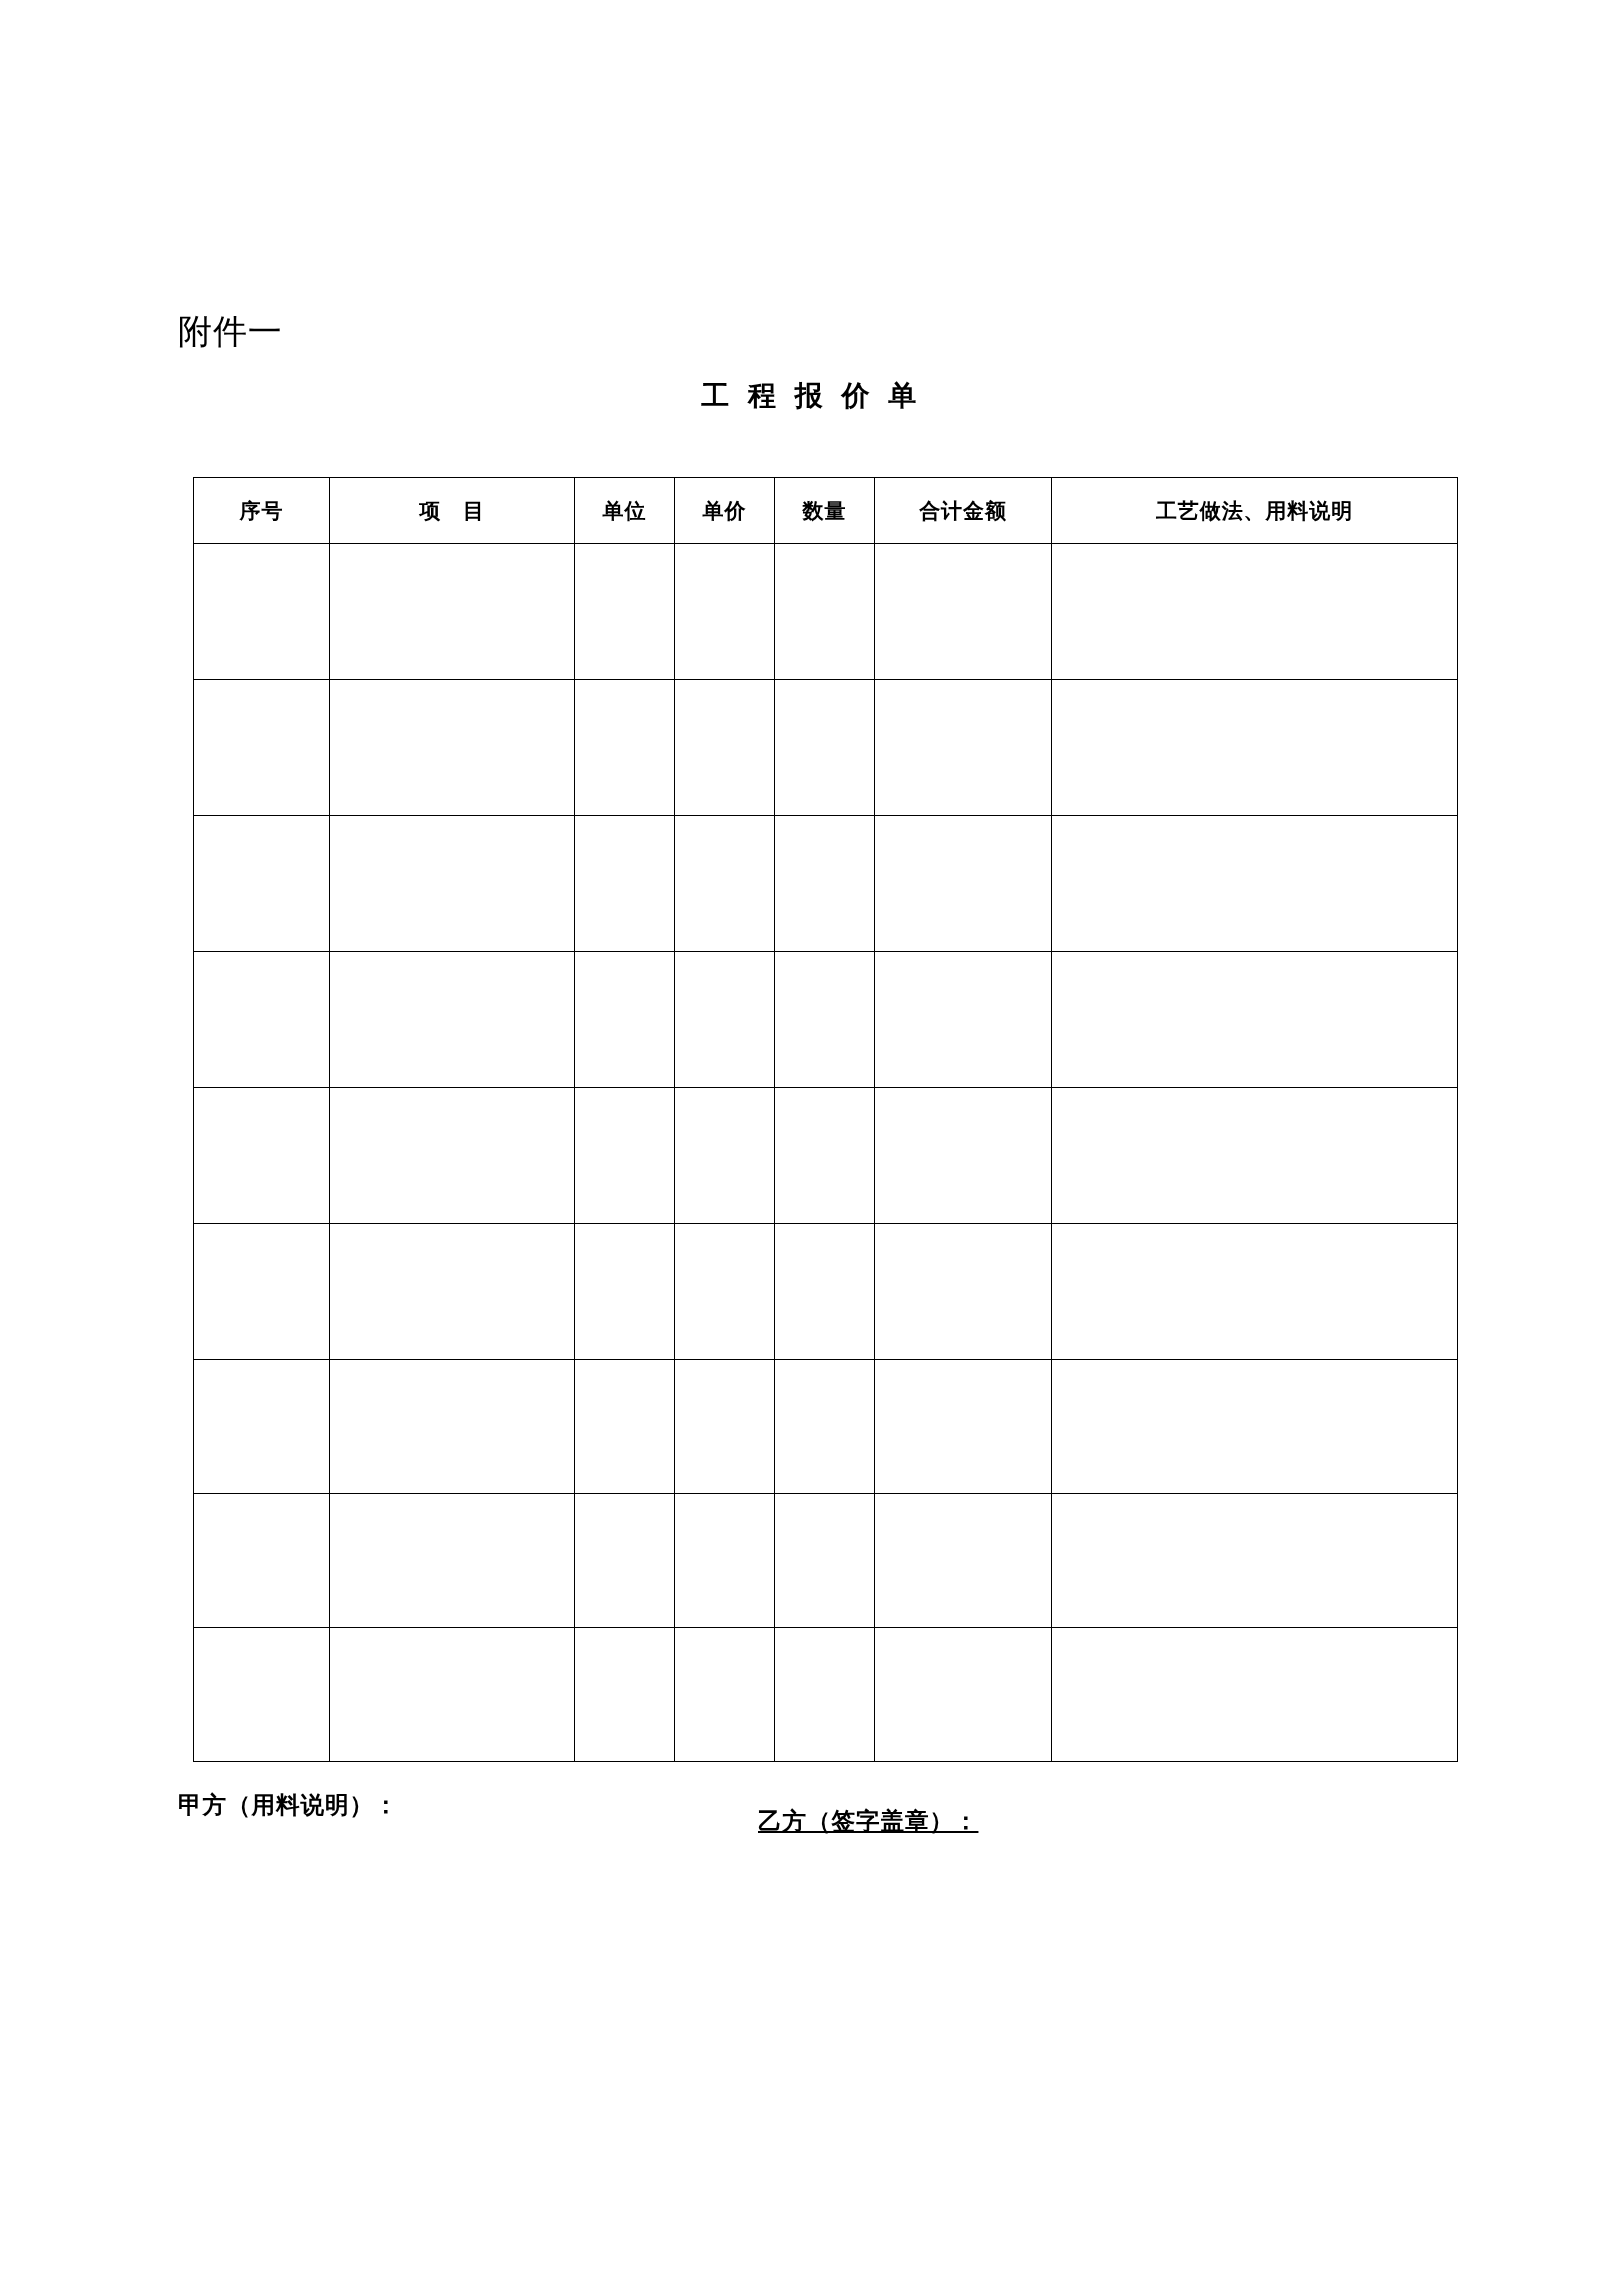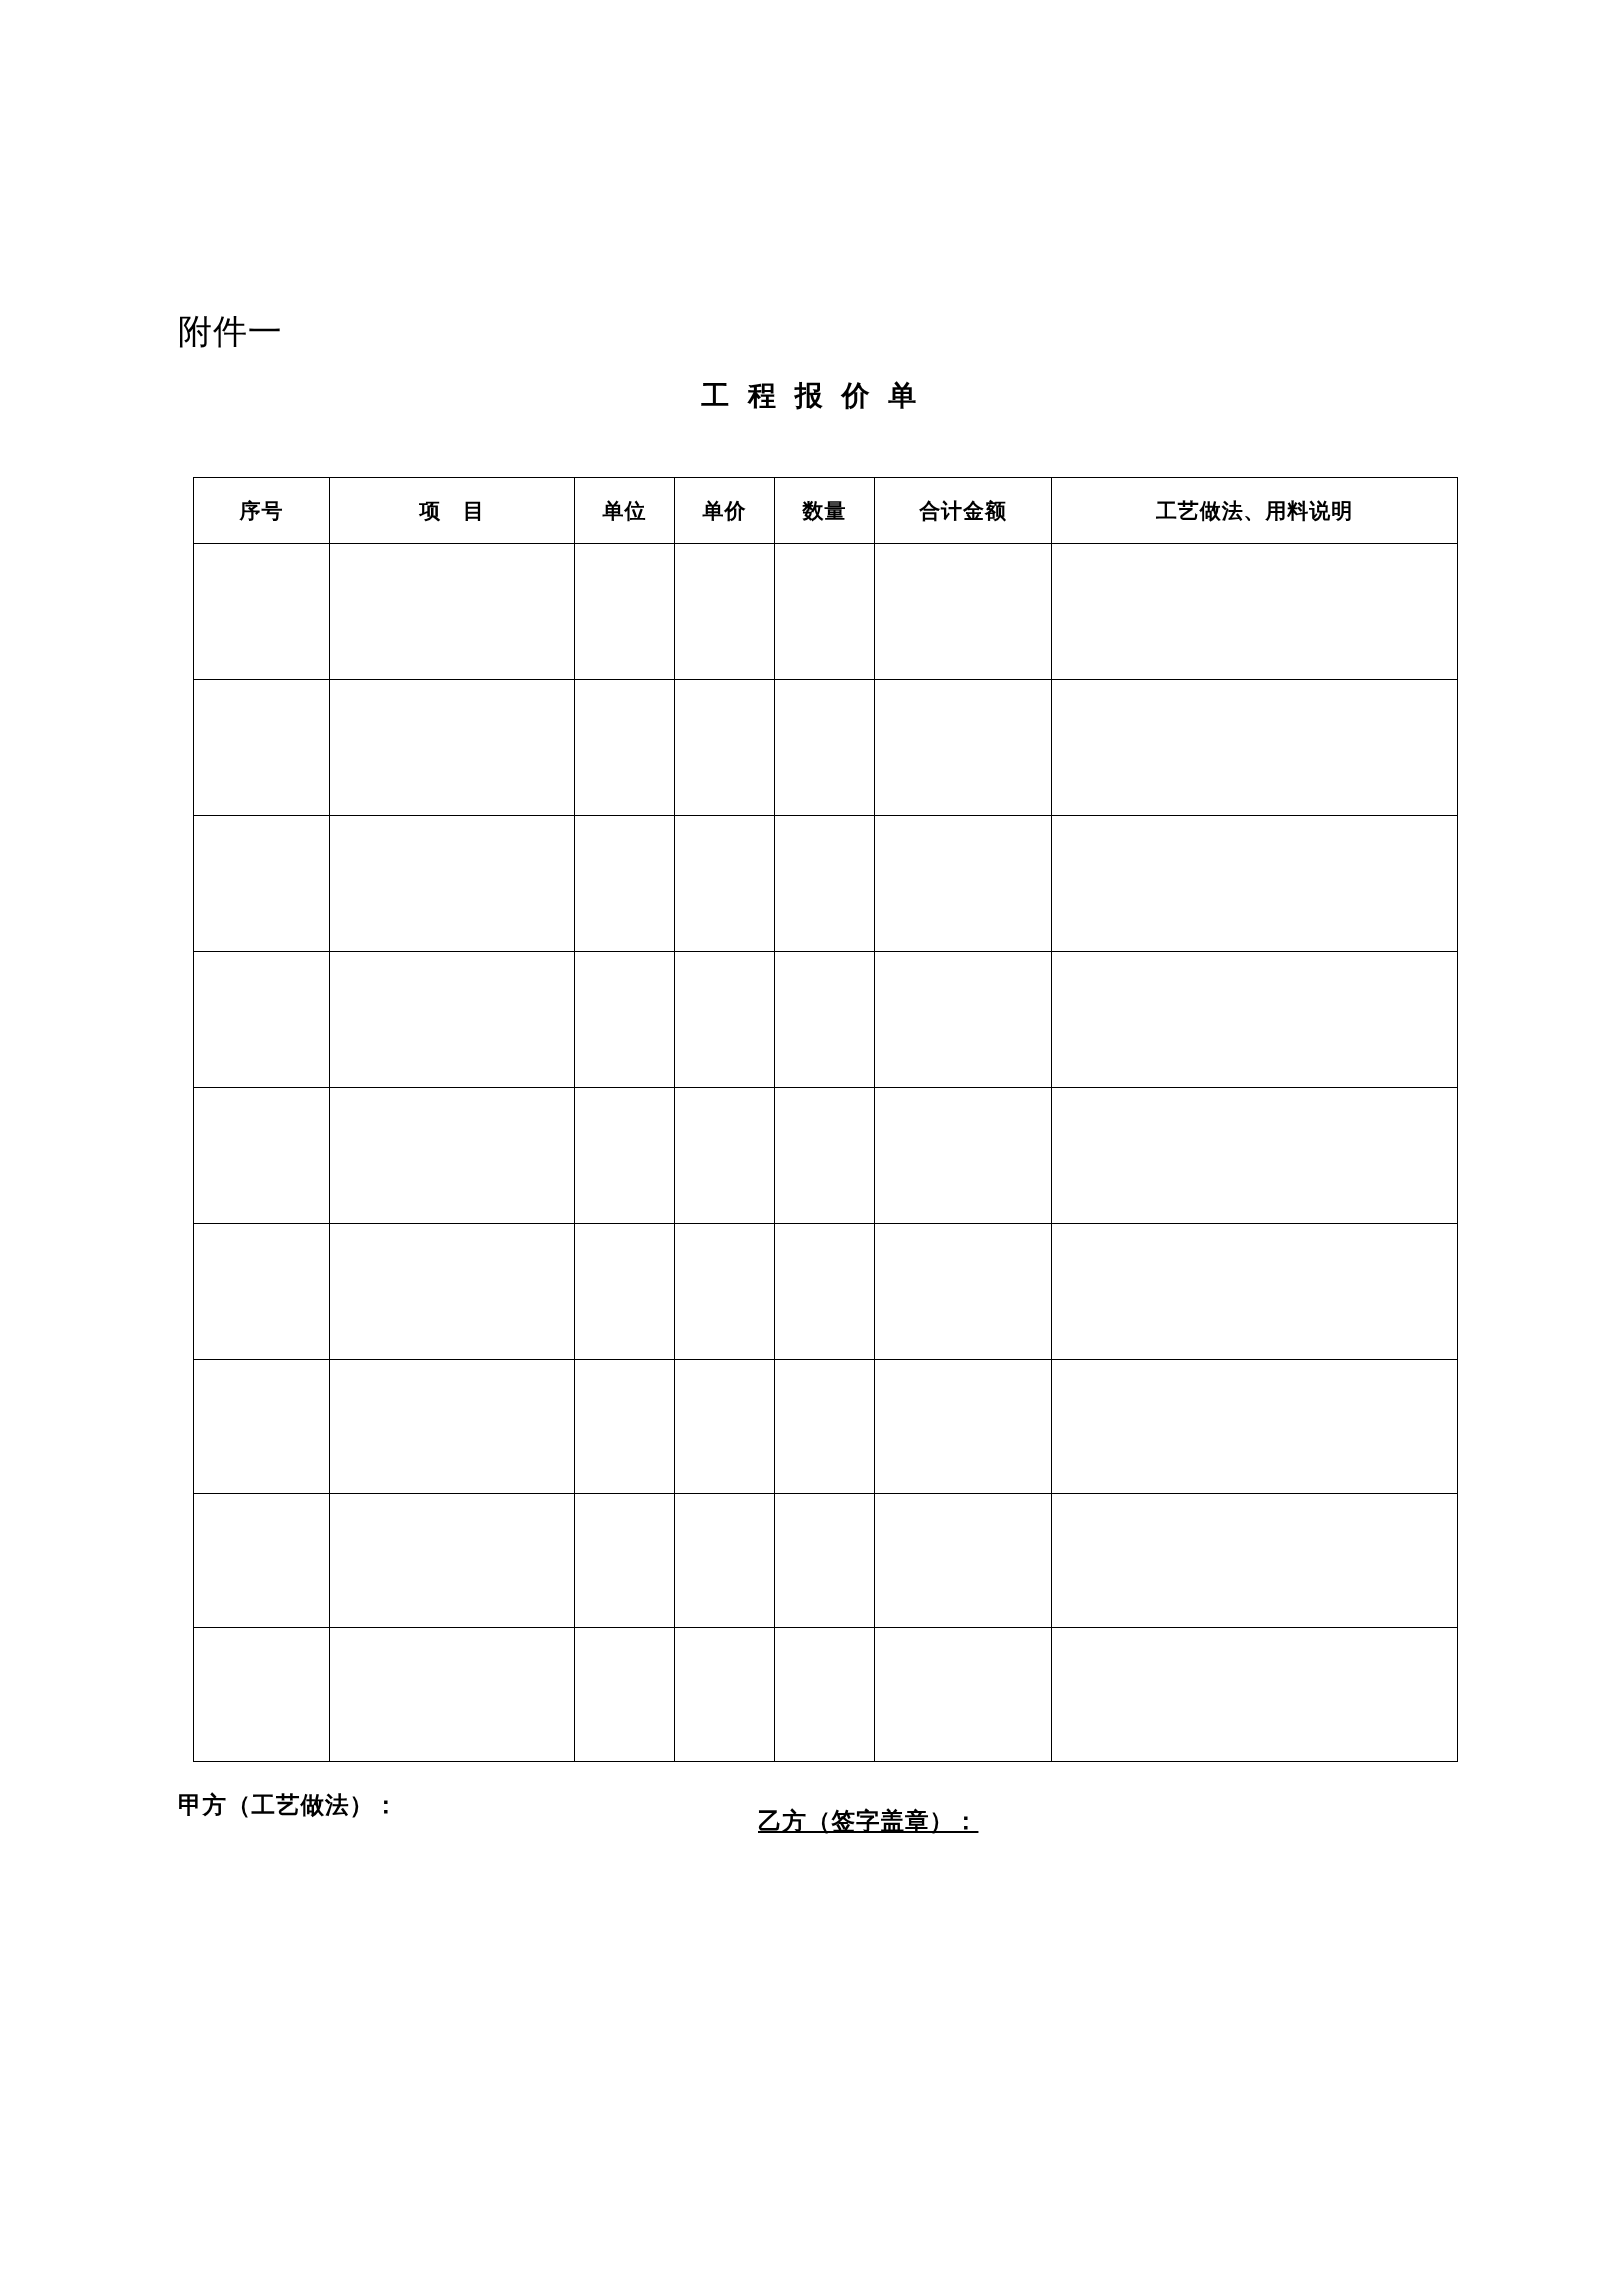--- a/index.html
+++ b/index.html
@@ -223,20 +223,20 @@
         <td></td>
         <td></td>
         <td></td>
         <td></td>
         <td></td>
       </tr>
     </tbody>
   </table>
 
   <div class="sign-row">
-    <span class="sign-a">甲方（工艺做法）：</span>
+    <span class="sign-a">甲方（用料说明）：</span>
     <span class="sign-b">乙方（签字盖章）：</span>
   </div>
 
 
 
 </div>
 
 
 </body></html>

